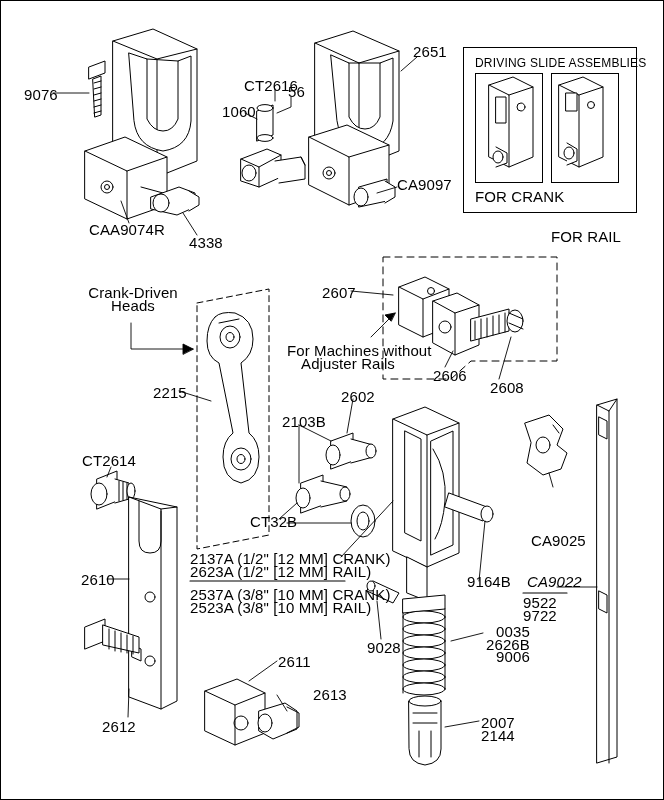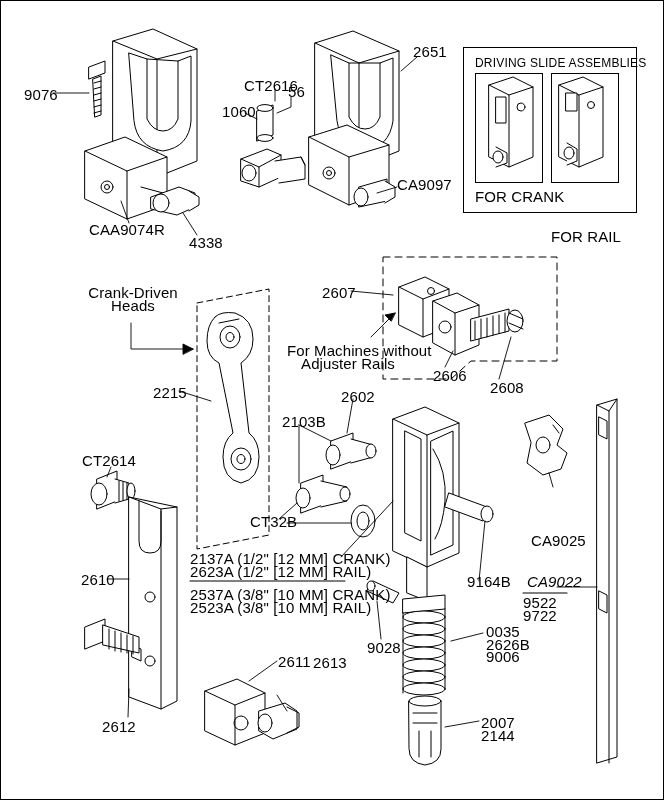--- a/index.html
+++ b/index.html
@@ -334,21 +334,21 @@
 
   <div class="lbl multi center" style="left:286px; top:344px; width:122px;"><span>For Machines without
 Adjuster Rails</span></div>
 
   <div class="lbl multi center" style="left:86px; top:286px; width:92px;"><span>Crank-Driven
 Heads</span></div>
 
   <div class="lbl multi" style="left:189px; top:552px;"><span>2137A (1/2" [12 MM] CRANK)</span><br><span>2623A (1/2" [12 MM] RAIL)</span></div>
   <div class="lbl multi" style="left:189px; top:588px;"><span>2537A (3/8" [10 MM] CRANK)</span><br><span>2523A (3/8" [10 MM] RAIL)</span></div>
 
-  <div class="lbl multi" style="left:485px; top:625px;"><span>0035</span><br><span>2626B</span><br><span>9006</span></div>
+  <div class="lbl multi" style="left:485px; top:625px;text-align:right;"><span>0035</span><br><span>2626B</span><br><span>9006</span></div>
 
   <div class="lbl multi" style="left:480px; top:716px;text-align:right;"><span>2007</span><br><span>2144</span></div>
 
   <div class="lbl multi" style="left:522px; top:596px;"><span>9522</span><br><span>9722</span></div>
 
   <div id="callout-layer">
       <div class="lbl" style="left: 23px; top: 88px;">9076</div>
       <div class="lbl" style="left: 243px; top: 79px;">CT2616</div>
       <div class="lbl" style="left: 287px; top: 85px;">56</div>
       <div class="lbl" style="left: 221px; top: 105px;">1060</div>
@@ -360,20 +360,20 @@
       <div class="lbl" style="left: 432px; top: 369px;">2606</div>
       <div class="lbl" style="left: 489px; top: 381px;">2608</div>
       <div class="lbl" style="left: 152px; top: 386px;">2215</div>
       <div class="lbl" style="left: 340px; top: 390px;">2602</div>
       <div class="lbl" style="left: 281px; top: 415px;">2103B</div>
       <div class="lbl" style="left: 249px; top: 515px;">CT32B</div>
       <div class="lbl" style="left: 81px; top: 454px;">CT2614</div>
       <div class="lbl" style="left: 80px; top: 573px;">2610</div>
       <div class="lbl" style="left: 101px; top: 720px;">2612</div>
       <div class="lbl" style="left: 277px; top: 655px;">2611</div>
-      <div class="lbl" style="left: 277px; top: 656px; padding-left: 35px;">2613</div>
+      <div class="lbl" style="left: 277px; top: 688px; padding-left: 35px;">2613</div>
       <div class="lbl" style="left: 366px; top: 641px;">9028</div>
       <div class="lbl" style="left: 466px; top: 575px;">9164B</div>
       <div class="lbl" style="left: 530px; top: 516px; margin-top: 18px;">CA9025</div>
       <div class="lbl" style="left: 526px; top: 575px; font-style: italic;">CA9022</div>
     </div>
 
 </div>
 
 </body></html>

